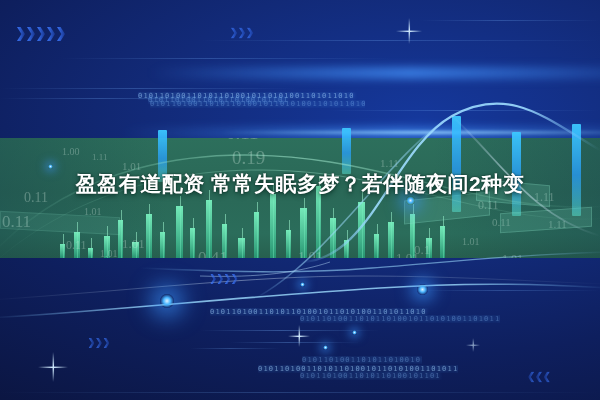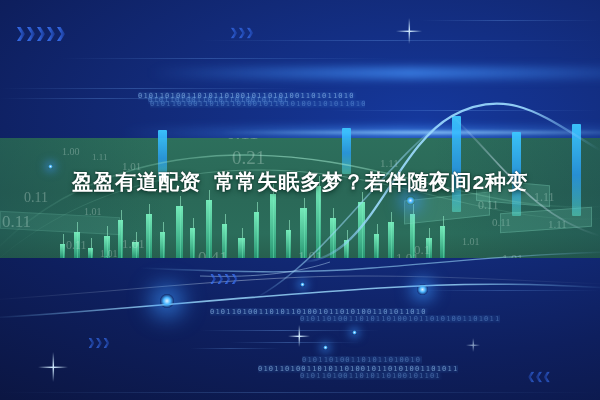--- a/index.html
+++ b/index.html
@@ -66,21 +66,21 @@
   .sheet{position:absolute;background:rgba(120,215,190,.18);border:1px solid rgba(150,235,210,.22);}
 
   
   svg.layer{position:absolute;left:0;top:0;width:600px;height:400px;overflow:visible;pointer-events:none;}
 
   
   #headline{position:absolute;left:0;right:0;top:166px;text-align:center;
       color:#ffffff;font-weight:bold;font-size:21px;line-height:35px;letter-spacing:.5px;
       text-shadow:0 2px 5px rgba(0,40,30,.75),0 0 2px rgba(0,0,0,.6);}
   #headline .ln{display:block;padding:0 16px;}
-  #headline .ln.l1{padding:0 8px;font-family:Liberation Mono, monospace;}
+  #headline .ln.l1{padding:0 8px;}
 </style>
 </head>
 <body>
 
 <div id="stage">
 
   <div class="beam" style="left:150px;top:68px;width:520px;"></div>
   <div class="beam" style="left:120px;top:128px;width:560px;opacity:.9;"></div>
   <div class="beamthin" style="left:220px;top:131px;width:420px;"></div>
 
@@ -161,21 +161,21 @@
         <div class="cbar" style="left: 88px; width: 5px; height: 10px;"></div>
         <div class="cwick" style="left: 412.5px; bottom: 0px; height: 54px;"></div>
         <div class="cbar" style="left: 410px; width: 5px; height: 44px;"></div>
         <div class="cwick" style="left: 429px; bottom: 0px; height: 30px;"></div>
         <div class="cbar" style="left: 426px; width: 6px; height: 20px;"></div>
         <div class="cwick" style="left: 442.5px; bottom: 0px; height: 42px;"></div>
         <div class="cbar" style="left: 440px; width: 5px; height: 32px;"></div>
       </div>
     <div id="band-nums">
         <div class="num" style="left: 226px; top: -16px; font-size: 19px;">0.11</div>
-        <div class="num" style="left: 232px; top: 9px; font-size: 19px;">0.21</div>
+        <div class="num" style="left: 232px; top: 9px; font-size: 19px;">0.19</div>
         <div class="num" style="left: 24px; top: 52px; font-size: 14px;">0.11</div>
         <div class="num" style="left: 2px; top: 74px; font-size: 17px;">0.11</div>
         <div class="num" style="left: 122px; top: 22px; font-size: 11px;">1.01</div>
         <div class="num" style="left: 62px; top: 8px; font-size: 10px;">1.00</div>
         <div class="num" style="left: 92px; top: 14px; font-size: 9px;">1.11</div>
         <div class="num" style="left: 84px; top: 68px; font-size: 10px;">1.01</div>
         <div class="num" style="left: 122px; top: 98px; font-size: 13px;">1.01</div>
         <div class="num" style="left: 100px; top: 110px; font-size: 10px;">1.01</div>
         <div class="num" style="left: 198px; top: 110px; font-size: 17px;">0.41</div>
         <div class="num" style="left: 298px; top: 112px; font-size: 14px;">1.01</div>

